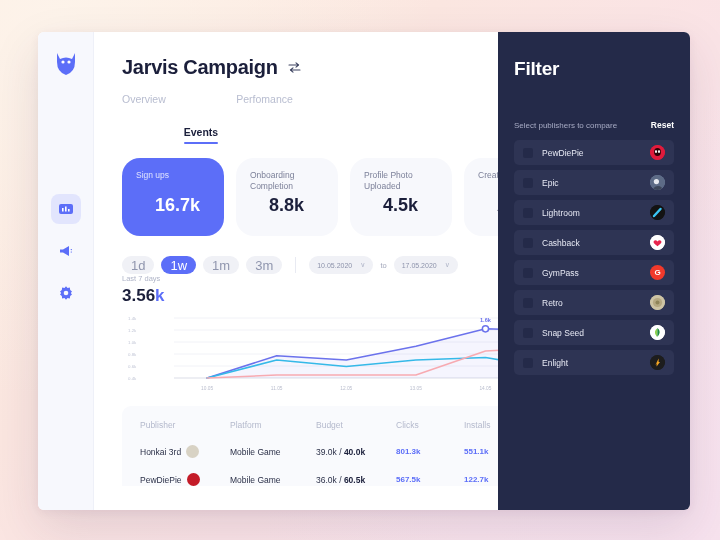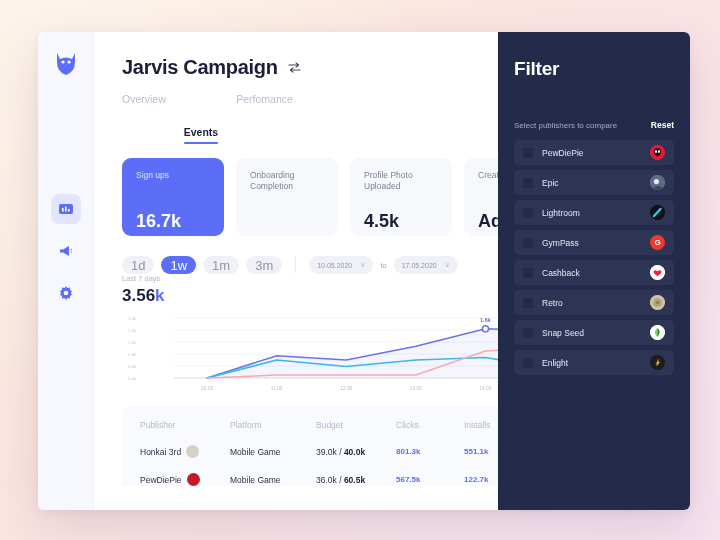--- a/index.html
+++ b/index.html
@@ -82,34 +82,34 @@
   .section-title {
     font-size: 14px; font-weight: bold;
     color: #1b1f3b; margin-top: 30px;
   }
 
   
   .cards { display: flex; gap: 12px; margin-top: 14px; }
   .card {
     width: 102px; flex: 0 0 102px;
     height: 78px;
-    border-radius: 9px;
+    border-radius: 18px;
     background: #f7f8fc;
     padding: 12px 12px 0 14px;
     display: flex; flex-direction: column;
     justify-content: space-between;
   }
   .card.primary { background: #5c6ef8; }
   .card-label {
     font-size: 8.5px; color: #7c8099; line-height: 1.35;
   }
   .card.primary .card-label { color: #dfe3fe; }
   .card-value {
     font-size: 18px; font-weight: bold;
-    color: #1b1f3b; padding-bottom: 4px;
+    color: #1b1f3b; padding-bottom: 20px; margin-left: 19px;
   }
   .card.primary .card-value { color: #fff; }
 
   
   .controls {
     display: flex; align-items: center; gap: 7px;
     margin-top: 20px;
   }
   .pill {
     height: 18px; min-width: 26px; padding: 0 9px;
@@ -271,20 +271,21 @@
     </div>
 
 
     <div class="cards">
       <div class="card primary">
         <div class="card-label">Sign ups</div>
         <div class="card-value">16.7k</div>
       </div>
       <div class="card">
         <div class="card-label">Onboarding Completion</div>
+        <div class="card-value">8.8k</div>
       </div>
       <div class="card">
         <div class="card-label">Profile Photo Uploaded</div>
         <div class="card-value">4.5k</div>
       </div>
       <div class="card">
         <div class="card-label">Create Event</div>
         <div class="card-value">Add</div>
       </div>
     </div>
@@ -412,32 +413,32 @@
           <span class="pub-name">Lightroom</span>
           <span class="pub-av" style="background: rgb(19, 19, 19);">
             <svg viewBox="0 0 15 15" width="15" height="15">
               <circle cx="7.5" cy="7.5" r="7.5" fill="#131313"></circle>
               <path d="M4 11 L10.5 4" stroke="#39c5f3" stroke-width="2.4" stroke-linecap="round"></path>
             </svg>
           </span>
         </div>
         <div class="pub">
           <span class="cb"></span>
+          <span class="pub-name">Cashback</span>
+          <span class="pub-av" style="background: rgb(255, 255, 255);">
+            <svg viewBox="0 0 15 15" width="15" height="15">
+              <circle cx="7.5" cy="7.5" r="7.5" fill="#fff"></circle>
+              <path d="M7.5 11.2 C4 8.8 3 7.4 3.9 6 C4.7 4.8 6.5 5 7.5 6.4 C8.5 5 10.3 4.8 11.1 6 C12 7.4 11 8.8 7.5 11.2Z" fill="#e8254e"></path>
+            </svg>
+          </span>
+        </div>
+        <div class="pub">
+          <span class="cb"></span>
           <span class="pub-name">GymPass</span>
           <span class="pub-av" style="background: rgb(241, 57, 43);">G</span>
-        </div>
-        <div class="pub">
-          <span class="cb"></span>
-          <span class="pub-name">Cashback</span>
-          <span class="pub-av" style="background: rgb(255, 255, 255);">
-            <svg viewBox="0 0 15 15" width="15" height="15">
-              <circle cx="7.5" cy="7.5" r="7.5" fill="#fff"></circle>
-              <path d="M7.5 11.2 C4 8.8 3 7.4 3.9 6 C4.7 4.8 6.5 5 7.5 6.4 C8.5 5 10.3 4.8 11.1 6 C12 7.4 11 8.8 7.5 11.2Z" fill="#e8254e"></path>
-            </svg>
-          </span>
         </div>
         <div class="pub">
           <span class="cb"></span>
           <span class="pub-name">Retro</span>
           <span class="pub-av" style="background: rgb(205, 195, 164);">
             <svg viewBox="0 0 15 15" width="15" height="15">
               <circle cx="7.5" cy="7.5" r="7.5" fill="#cdc3a4"></circle>
               <circle cx="7.5" cy="7.5" r="4.6" fill="#b5a881"></circle>
               <circle cx="7.5" cy="7.5" r="2" fill="#8f8459"></circle>
             </svg>

